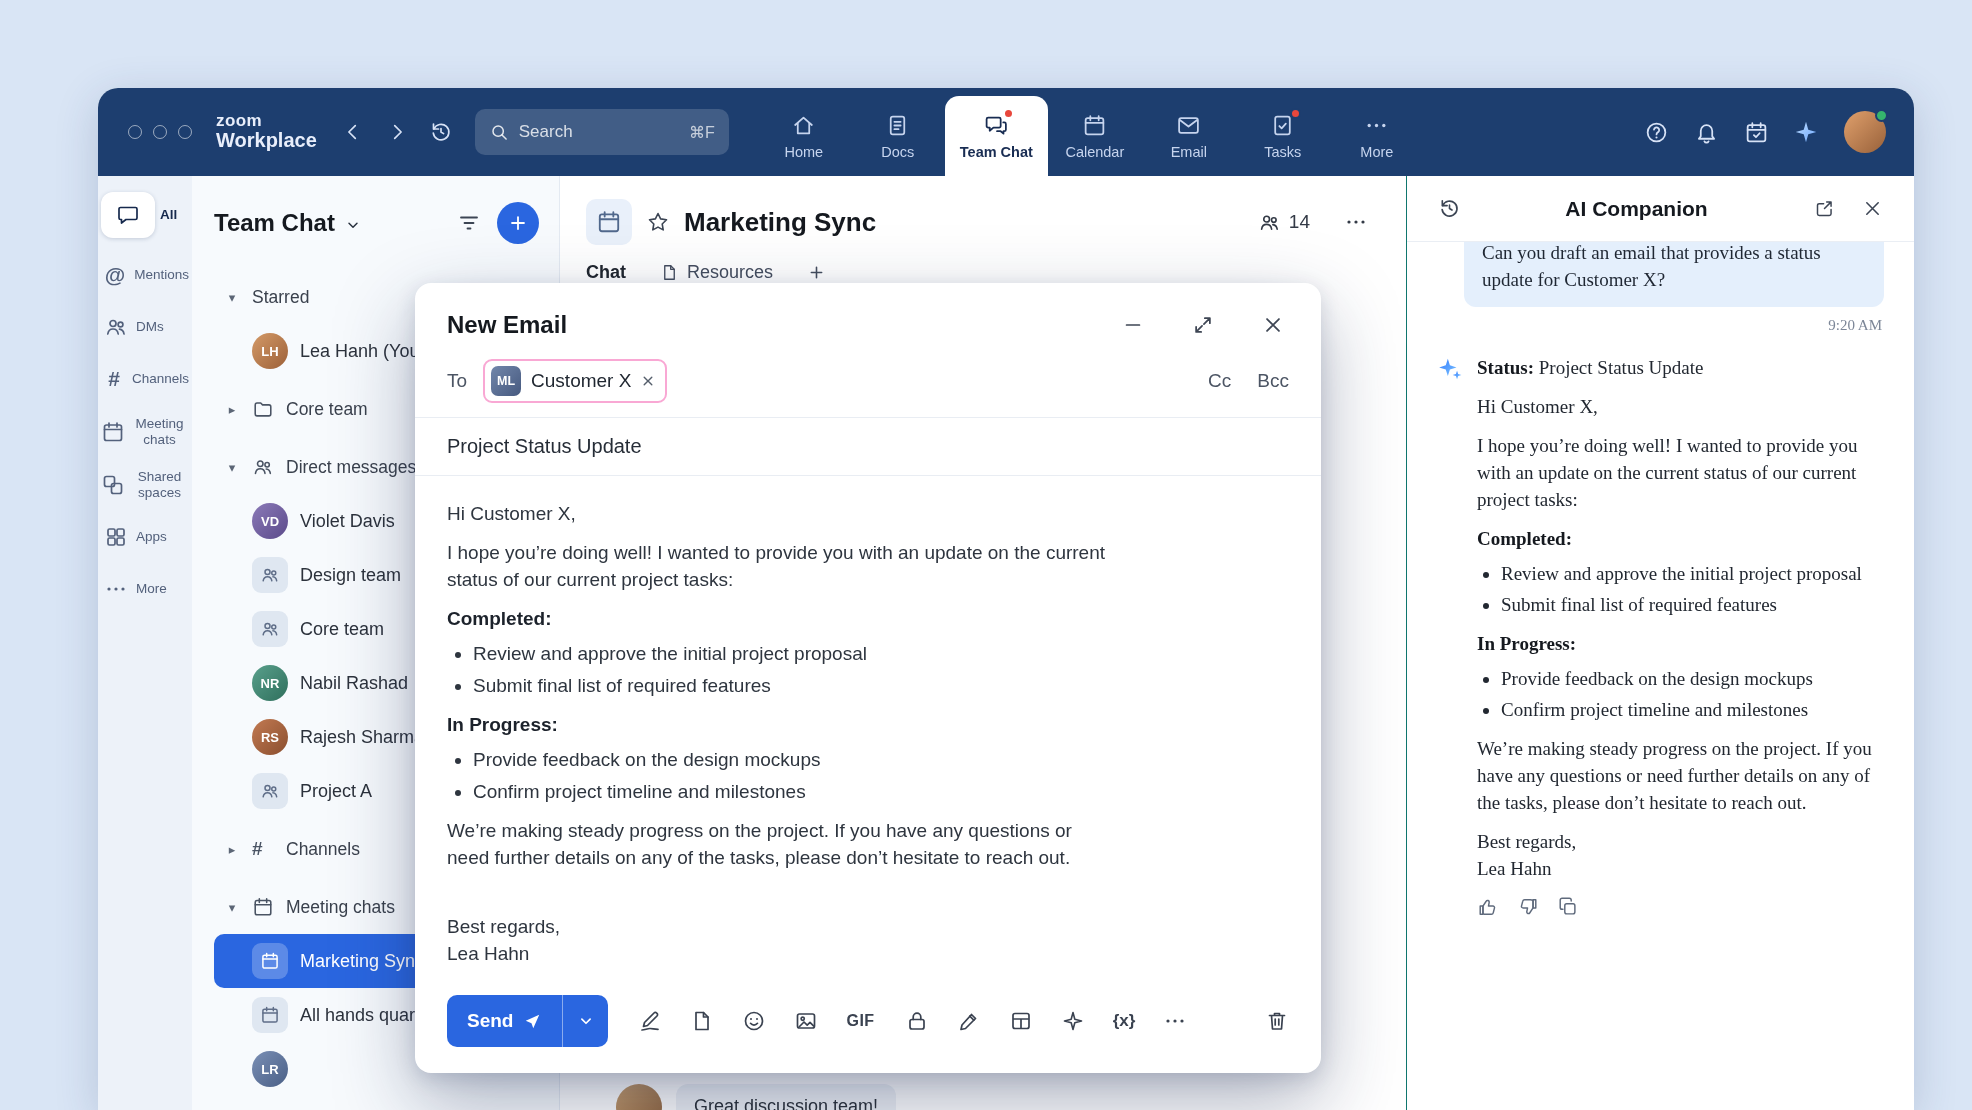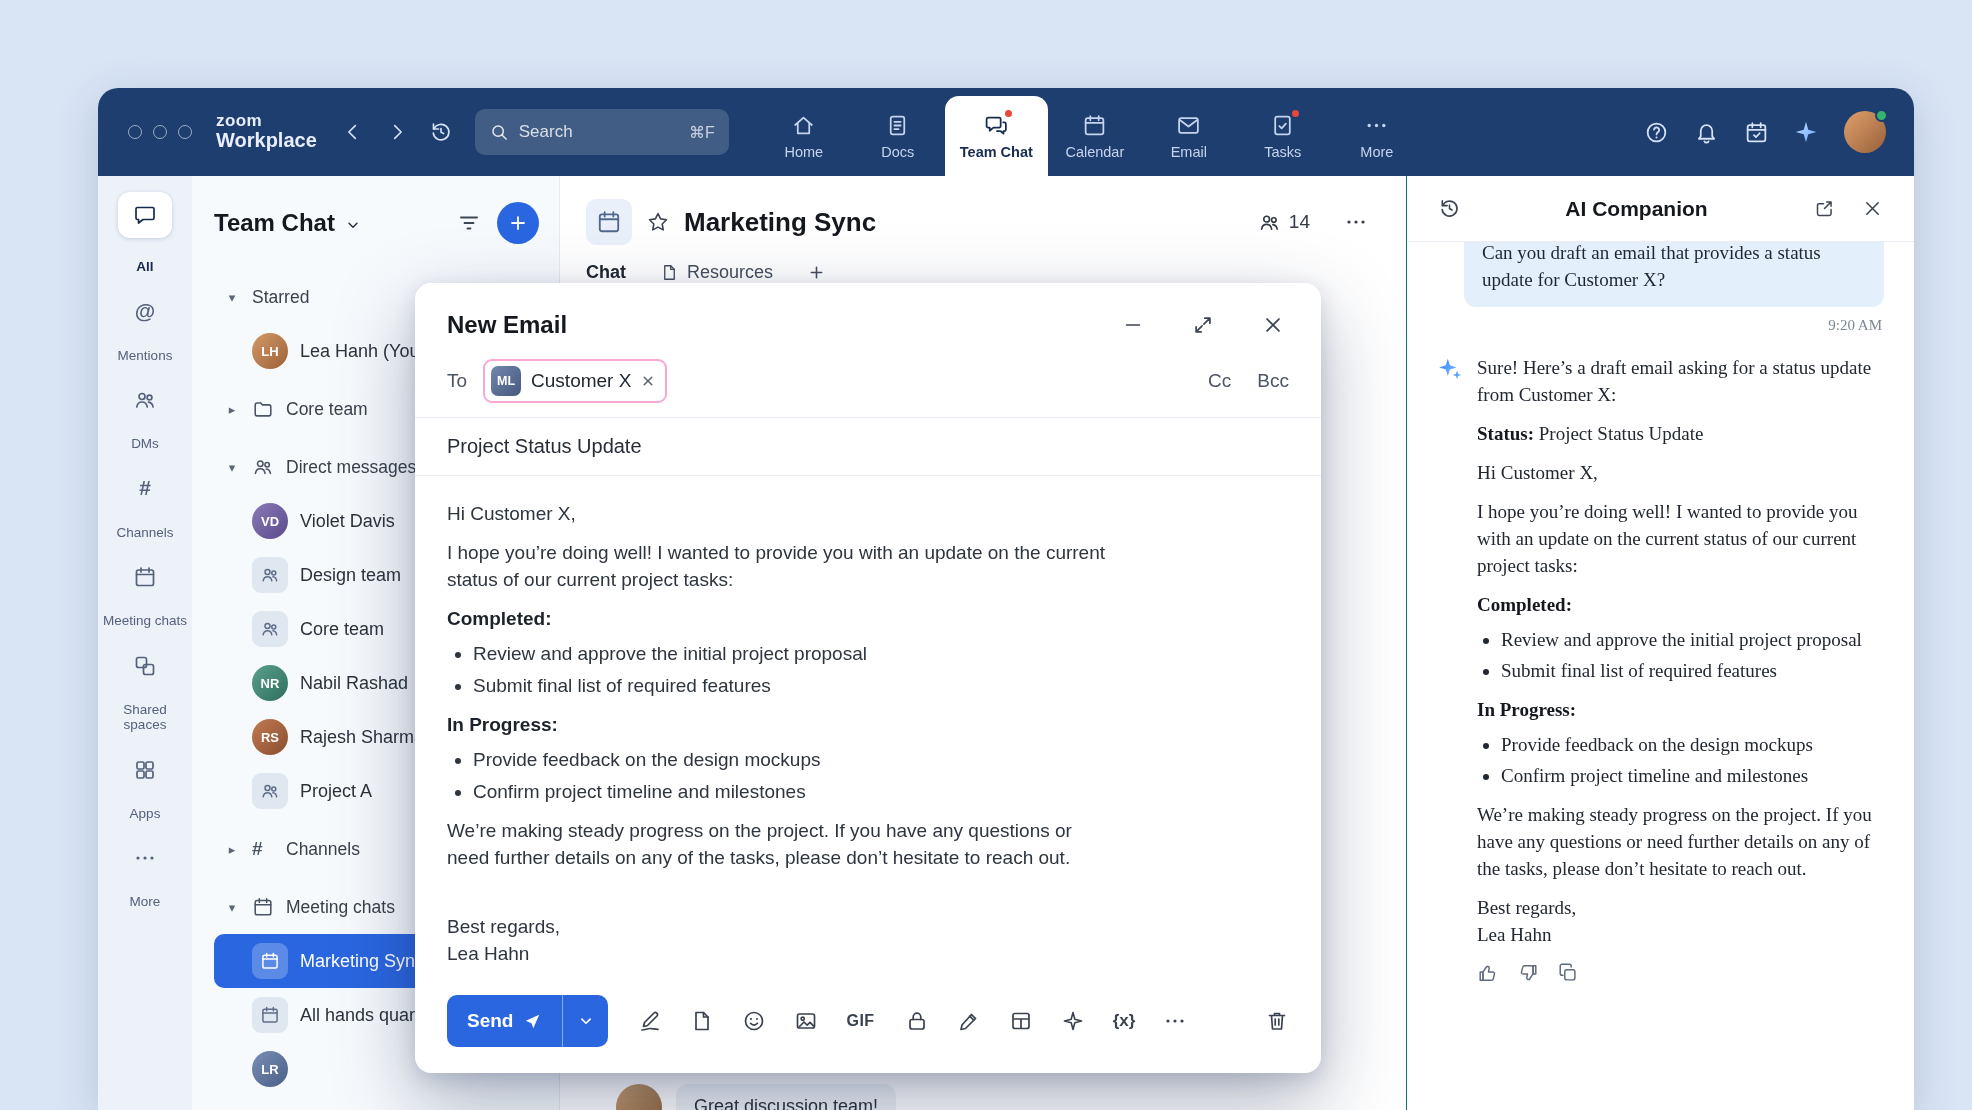--- a/index.html
+++ b/index.html
@@ -70,21 +70,21 @@
     position:absolute; top:-2px; right:-2px; width:13px; height:13px;
     background:#35b46d; border-radius:50%; border:2.5px solid #1d3e6f;
   }
 
   
   .app-body { flex:1; display:flex; min-height:0; background:#fff; }
 
   
   .rail { width:94px; background:#edf2f9; display:flex; flex-direction:column; align-items:center; padding-top:16px; flex-shrink:0; overflow:hidden; }
   .rail-item {
-    display:flex; flex-direction:column; align-items:center; gap:21px;
+    display:flex; flex-direction:row; align-items:center; gap:5px;
     margin-bottom:22px; color:#53617c; font-size:13.5px; line-height:1.15;
     text-align:center; cursor:pointer; width:88px;
   }
   .rail-item .r-icon { width:30px; height:30px; display:flex; align-items:center; justify-content:center; }
   .rail-item.active .r-icon {
     background:#fff; width:54px; height:46px; border-radius:12px;
     box-shadow:0 1px 4px rgba(30,50,90,.20); color:#16294d;
   }
   .rail-item.active { color:#16294d; font-weight:700; }
   .r-glyph { font-size:21px; font-weight:600; }
@@ -661,21 +661,20 @@
         <div class="user-bubble">Can you draft an email that provides a status update for Customer X?</div>
         <div class="ai-time">9:20 AM</div>
         <div class="ai-row">
           <span class="ai-spark">
             <svg width="26" height="26" viewBox="0 0 24 24">
                 <path d="M10 2.5l1.9 6.1L18 10.5l-6.1 1.9L10 18.5l-1.9-6.1L2 10.5l6.1-1.9z" fill="url(#sparkAi)"></path>
                 <path d="M18.5 13.5l1 3 3 1-3 1-1 3-1-3-3-1 3-1z" fill="url(#sparkAi)"></path>
               </svg>
           </span>
           <div class="ai-text">
-            <p>Sure! Here’s a draft email asking for a status update from Customer X:</p>
             <p><b>Status:</b> <span>Project Status Update</span></p>
             <p>Hi Customer X,</p>
             <p>I hope you’re doing well! I wanted to provide you with an update on the current status of our current project tasks:</p>
             <p class="hd">Completed:</p>
             <ul>
               <li>Review and approve the initial project proposal</li>
               <li>Submit final list of required features</li>
             </ul>
             <p class="hd">In Progress:</p>
             <ul>

